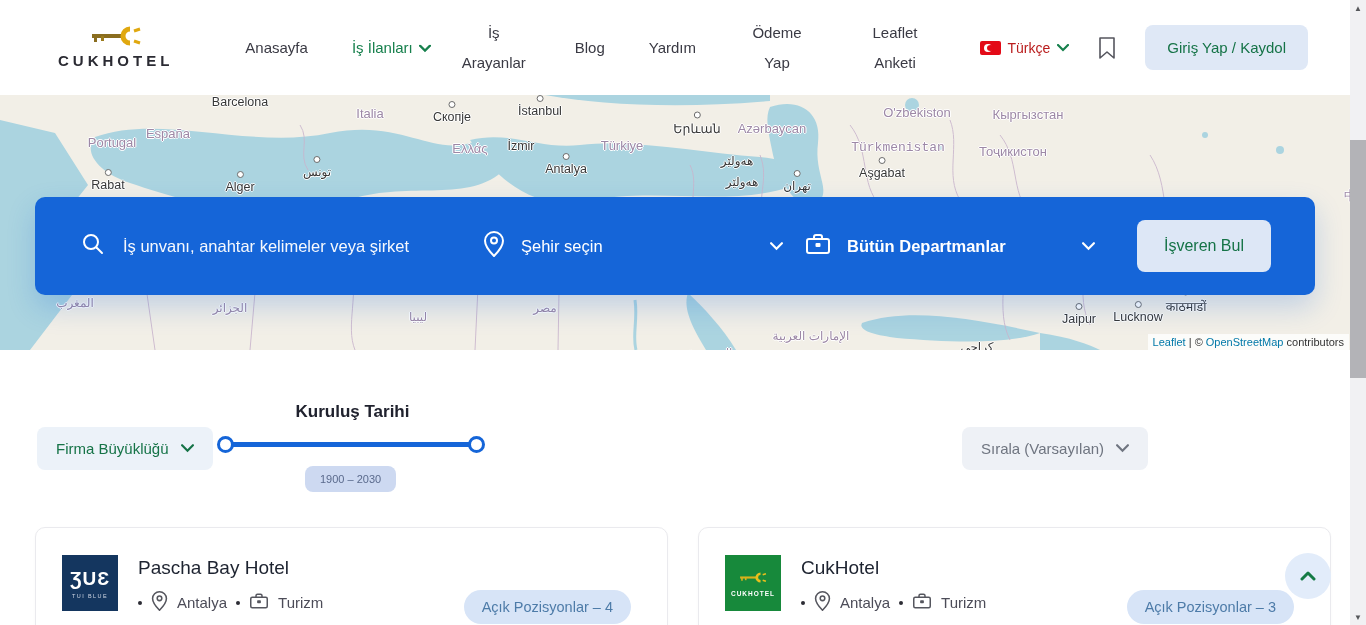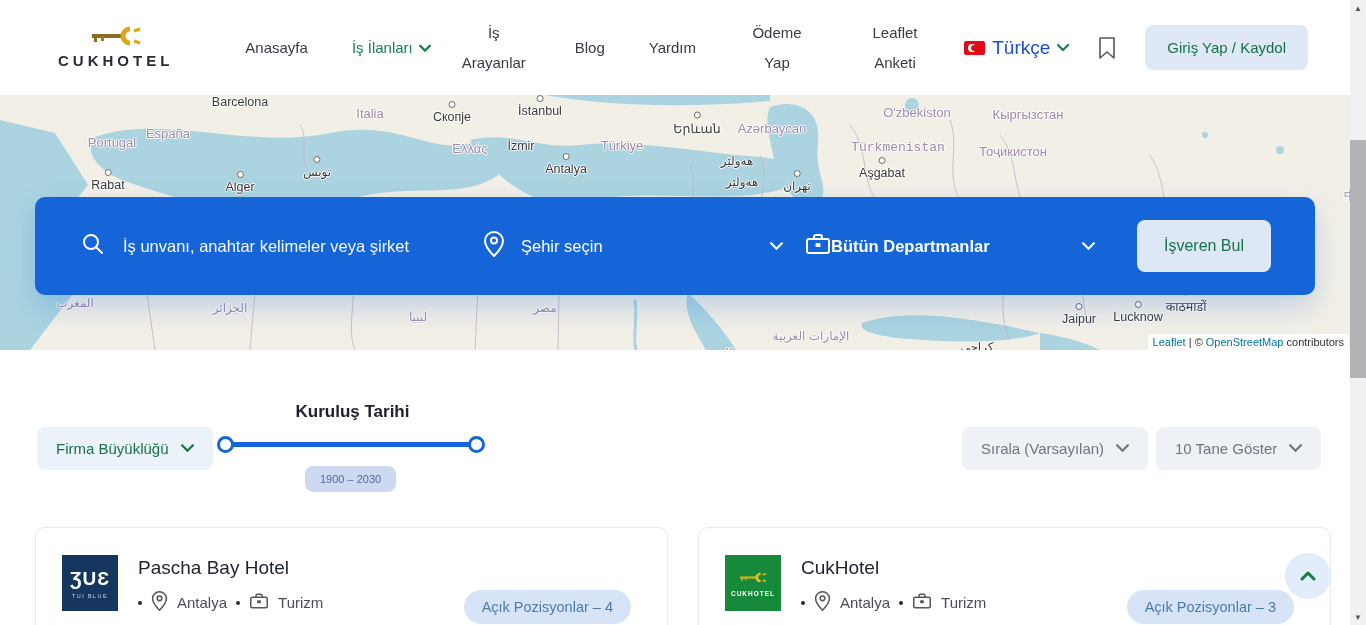--- a/index.html
+++ b/index.html
@@ -11,21 +11,21 @@
             position:relative; z-index:10; }
   .logo { display:flex; flex-direction:column; align-items:center; margin-right:72px; cursor:pointer; }
   .logo-text { font-weight:700; letter-spacing:4px; font-size:15px; color:#2b2b33; margin-top:2px; }
   .nav-items { display:flex; align-items:center; gap:44px; }
   .nav-item { font-size:15px; color:#3a3a44; text-align:center; line-height:1.95; max-width:74px;
               position:relative; cursor:pointer; }
   .nav-item.active { color:#17804d; }
   .nav-item.active .chev { position:absolute; right:-18px; top:50%; transform:translateY(-42%); }
   .chev svg { display:block; }
   .nav-right { margin-left:auto; display:flex; align-items:center; gap:28px; }
-  .lang { display:flex; align-items:center; gap:7px; color:#1d4ed8; font-size:19px; cursor:pointer; }
+  .lang { display:flex; align-items:center; gap:7px; color:#b91c1c; font-size:14px; cursor:pointer; }
   .flag { width:21px; height:14px; background:#e30a17; border-radius:2px; position:relative; overflow:hidden; }
   .flag::before { content:''; position:absolute; left:4px; top:3px; width:8px; height:8px;
                   border-radius:50%; background:#fff; }
   .flag::after { content:''; position:absolute; left:7px; top:4px; width:7px; height:6px;
                  border-radius:50%; background:#e30a17; }
   .bookmark { cursor:pointer; display:flex; }
   .login-btn { background:#dfe8f6; color:#157347; font-size:15px; padding:14px 22px; border-radius:8px;
                border:none; cursor:pointer; font-family:inherit; }
 
   
@@ -46,21 +46,21 @@
   .search-bar { position:absolute; left:35px; top:102px; width:1280px; height:98px; background:#1565d8;
                 border-radius:10px; display:flex; align-items:center; padding:0 44px 0 46px; z-index:5;
                 box-shadow:0 12px 28px rgba(21,101,216,.22); }
   .sb-group { display:flex; align-items:center; color:#fff; }
   .sb-keyword { width:402px; gap:18px; }
   .sb-keyword input { background:transparent; border:none; outline:none; color:#fff; font-size:16.5px;
                       width:330px; font-family:inherit; }
   .sb-keyword input::placeholder { color:#fff; opacity:.96; }
   .sb-city { width:300px; gap:16px; font-size:16.5px; cursor:pointer; }
   .sb-city .chev, .sb-dept .chev { margin-left:auto; }
-  .sb-dept { width:290px; font-size:16.5px; font-weight:700; cursor:pointer; margin-left:22px; }
+  .sb-dept { width:290px; gap:16px; font-size:16.5px; font-weight:700; cursor:pointer; margin-left:22px; }
   .sb-btn { margin-left:auto; background:#dde7f6; color:#157347; font-size:16px; font-weight:500;
             padding:17px 27px; border-radius:8px; border:none; cursor:pointer; font-family:inherit; }
 
   
   .filters { position:relative; height:177px; background:#fff; }
   .pill-btn { position:absolute; display:flex; align-items:center; gap:12px; border:none; cursor:pointer;
               border-radius:8px; font-size:15px; padding:13px 19px; font-family:inherit; }
   .firma-btn { left:37px; top:77px; background:#ecf2f9; color:#157347; }
   .sort-btn { left:962px; top:77px; background:#eef1f6; color:#6f7580; }
   .show-btn { left:1156px; top:77px; background:#eef1f6; color:#6f7580; }
@@ -307,28 +307,20 @@
   <div class="range-badge">1900 – 2030</div>
 
   <button class="pill-btn sort-btn">
     <span>Sırala (Varsayılan)</span>
     <span class="chev">
       <svg width="13" height="9" viewBox="0 0 12 8">
           <path d="M1 1l5 5 5-5" stroke="#6f7580" stroke-width="2" fill="none" stroke-linecap="round"></path>
         </svg>
     </span>
   </button>
-  <button class="pill-btn show-btn">
-    <span>10 Tane Göster</span>
-    <span class="chev">
-      <svg width="13" height="9" viewBox="0 0 12 8">
-          <path d="M1 1l5 5 5-5" stroke="#6f7580" stroke-width="2" fill="none" stroke-linecap="round"></path>
-        </svg>
-    </span>
-  </button>
 </section>
 
 <section class="cards">
 
   <article class="card">
     <div class="card-logo logo-tui">
       <span class="l1">ƷUƐ</span>
       <span class="l2">TUI BLUE</span>
     </div>
     <div class="card-body">

